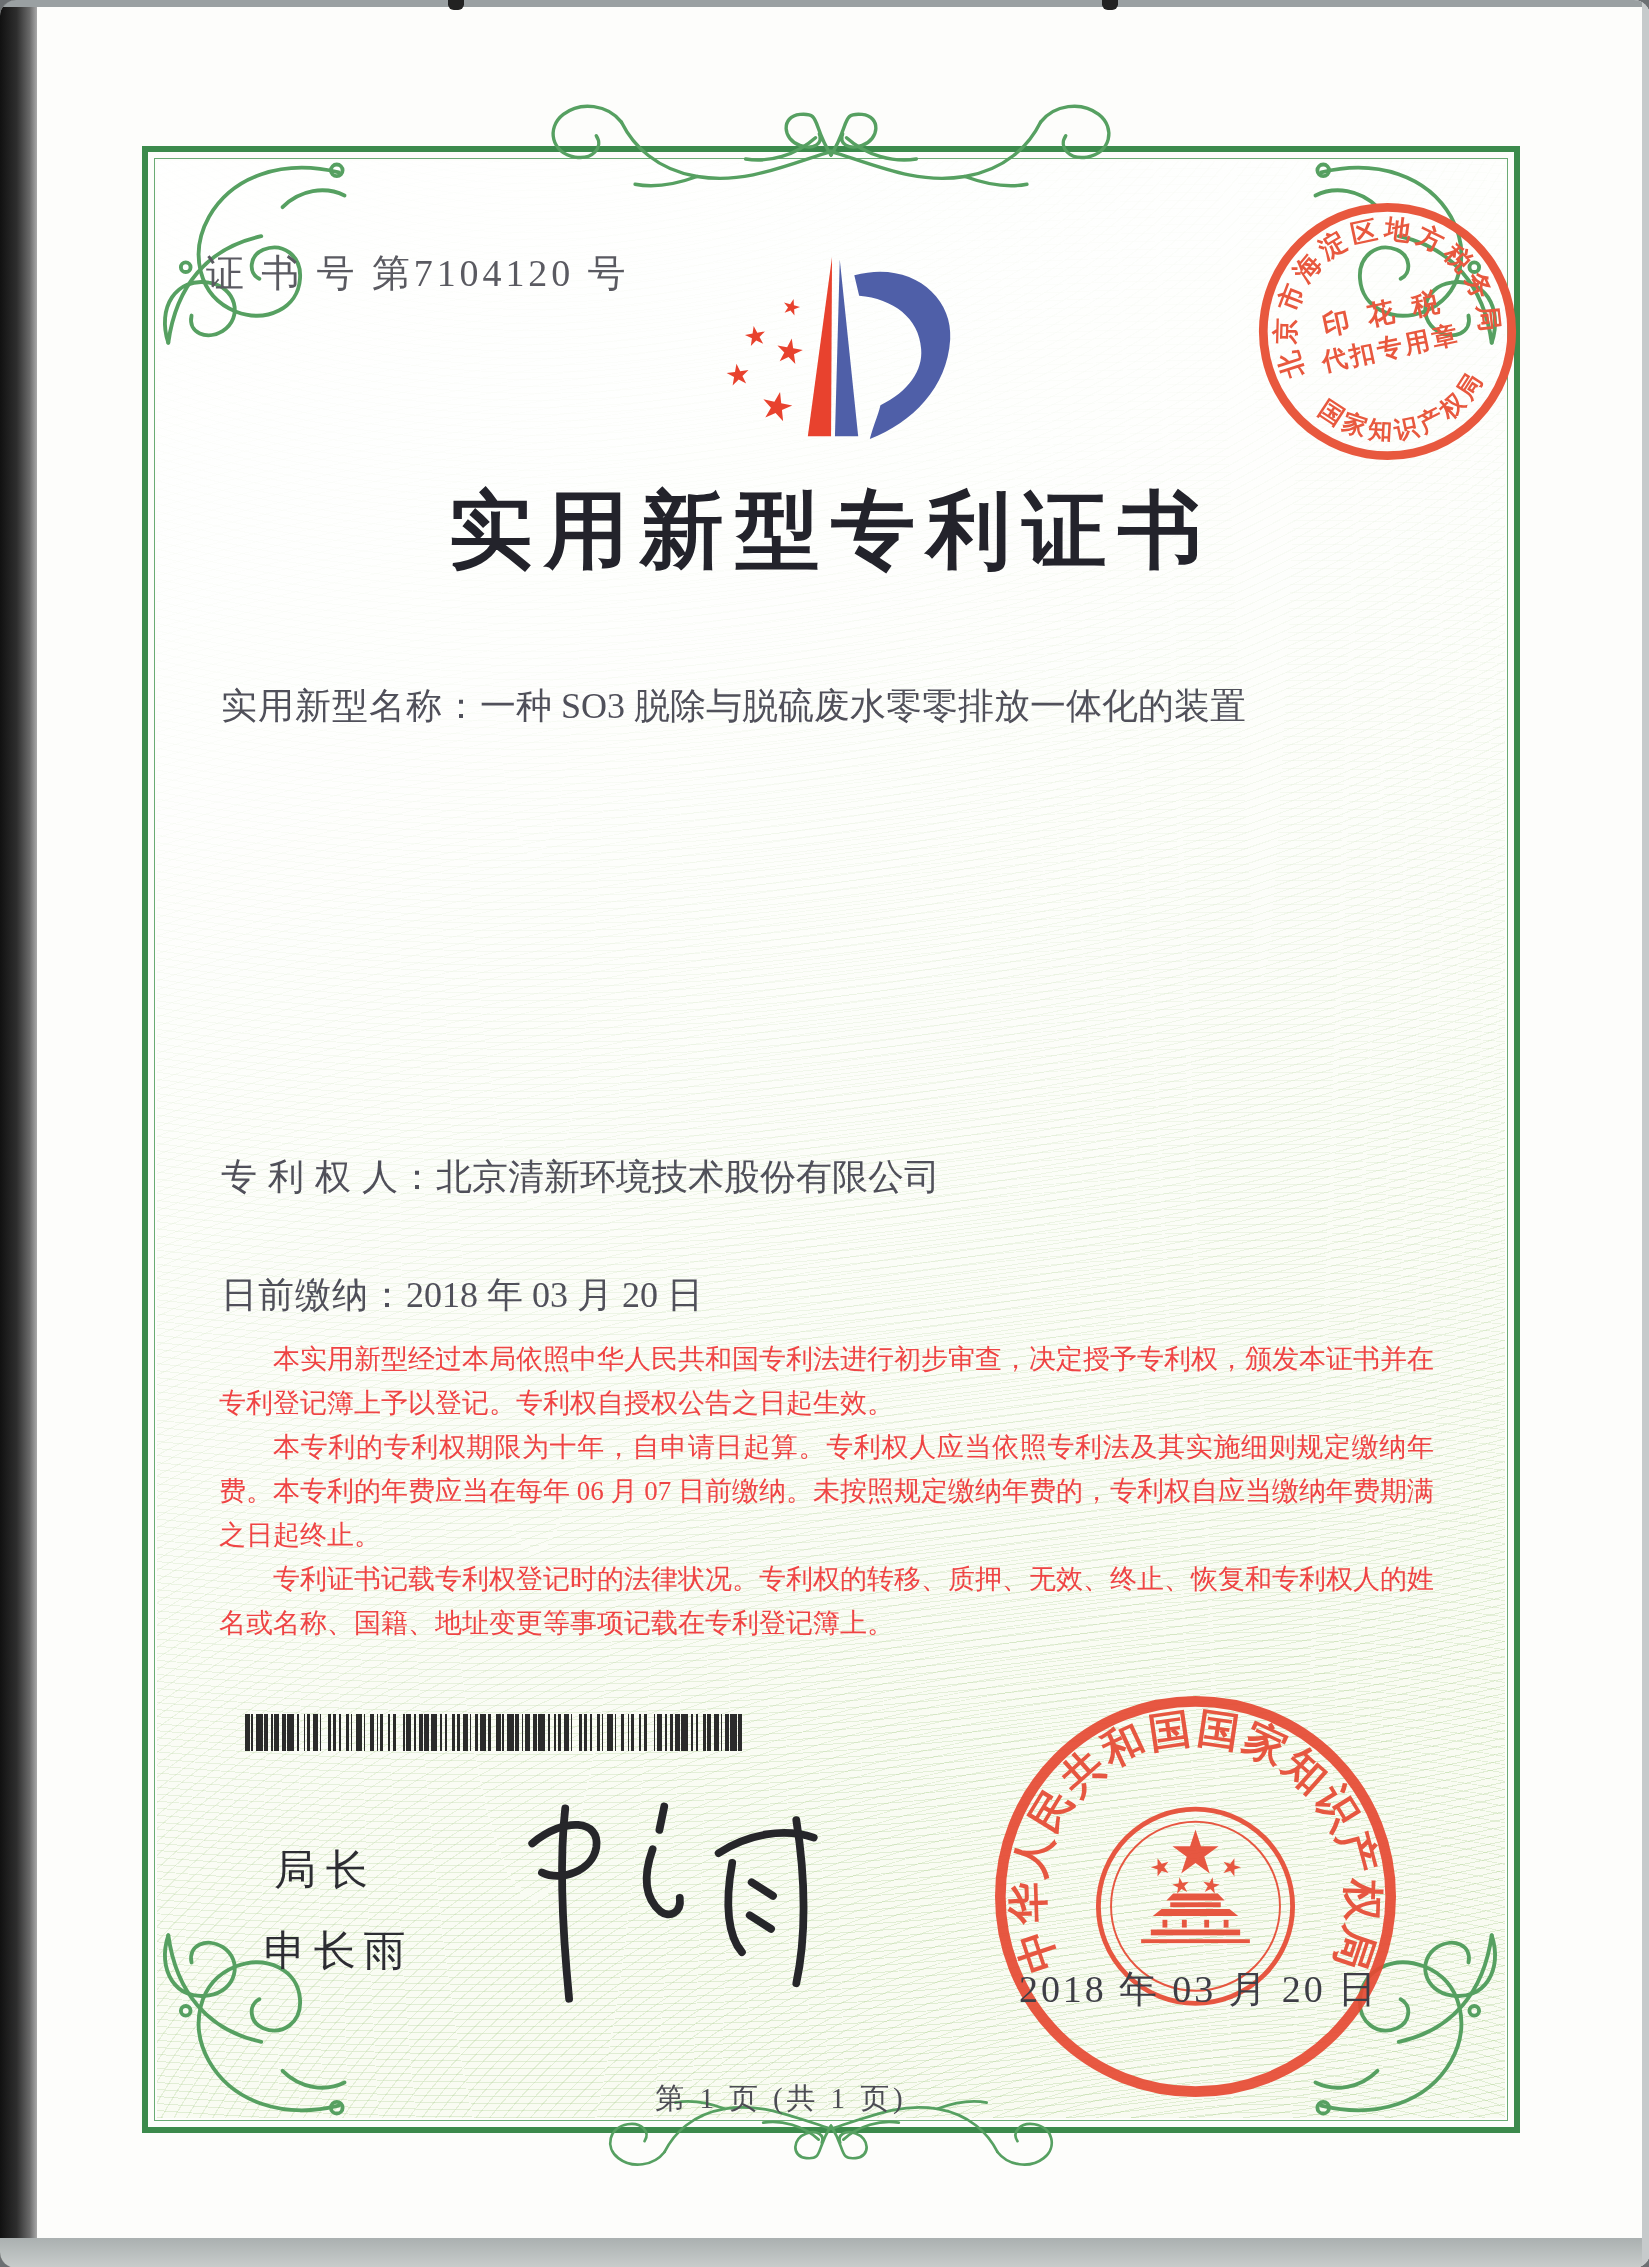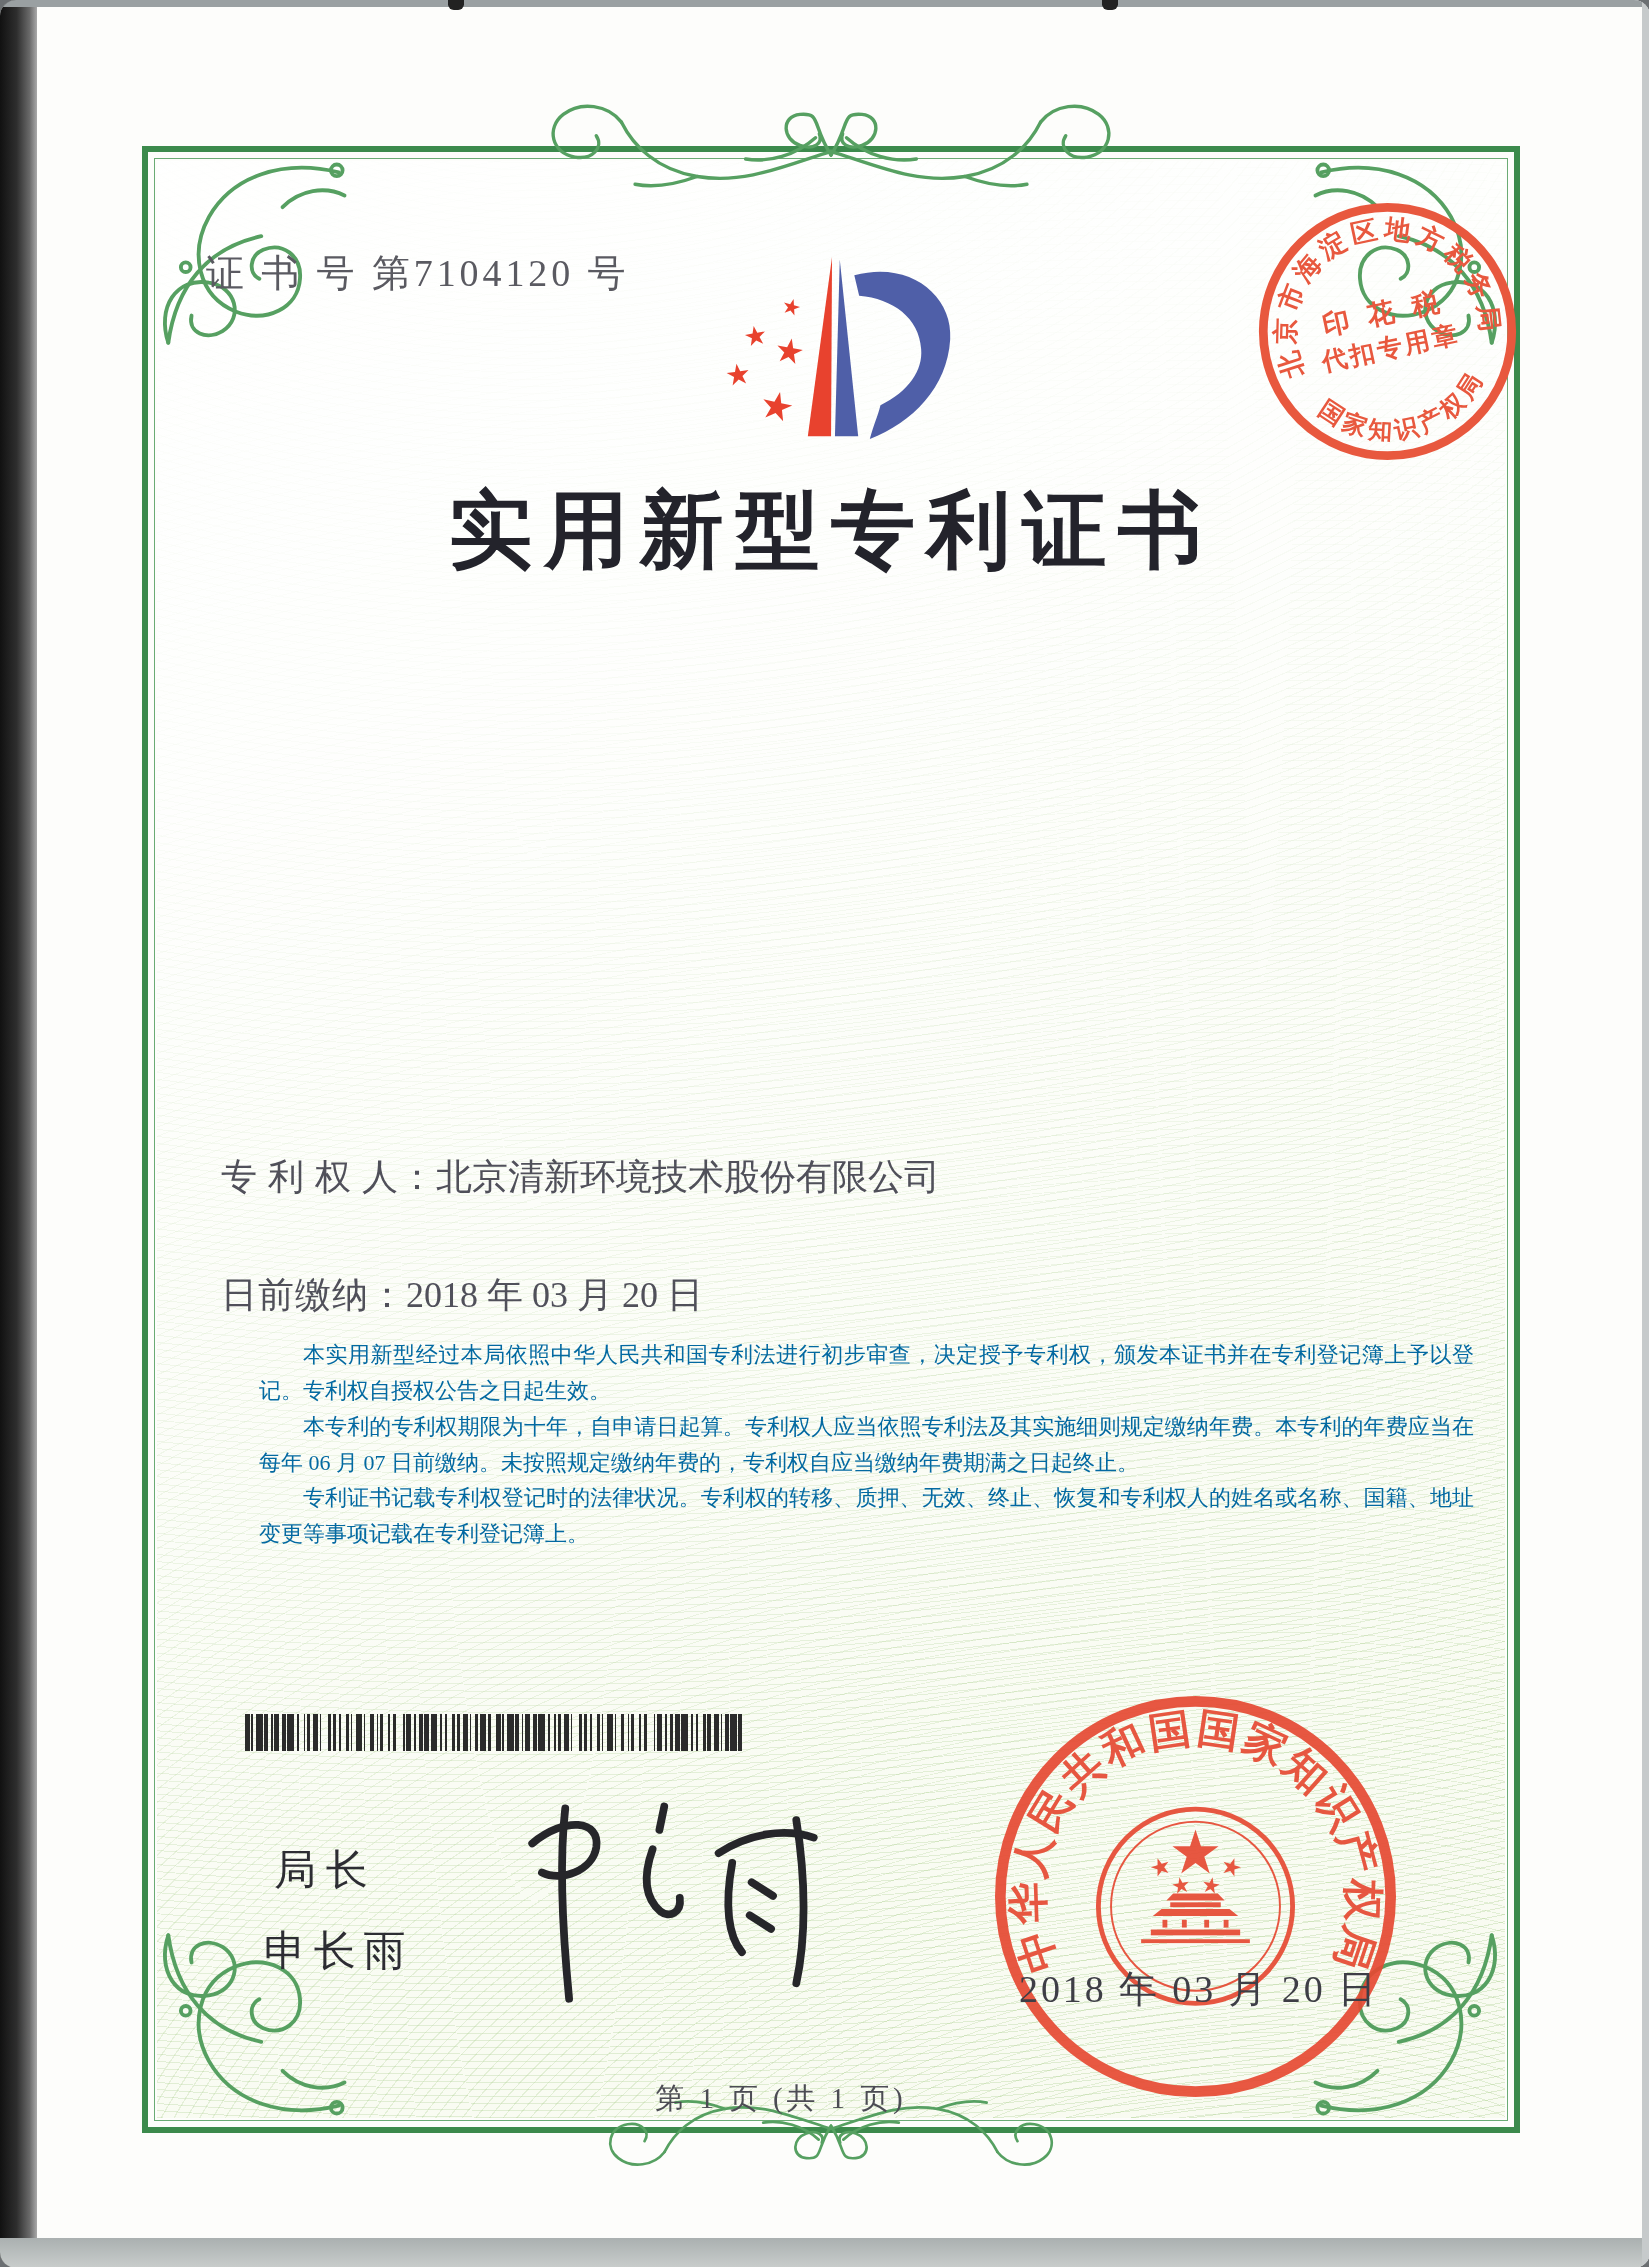--- a/index.html
+++ b/index.html
@@ -41,21 +41,21 @@
   .cert-number { position:absolute; left:206px; top:248px; font-size:38px; color:#5a5a61; letter-spacing:3.9px; }
   .logo { position:absolute; left:668px; top:225px; width:330px; height:247px; }
   .stamp-tax { position:absolute; left:1240px; top:184px; width:295px; height:295px; }
   .title { position:absolute; left:142px; top:474px; width:1378px; text-align:center;
            font-size:84px; font-weight:bold; letter-spacing:11.6px; color:#23232b; }
   .field { position:absolute; left:221px; width:1232px; font-size:36px; color:#50505a; white-space:nowrap; }
   .field .lbl { letter-spacing:1px; }
   .f0 { top:682px; } .f1 { top:802px; } .f2 { top:918px; }
   .f3 { top:1034px; } .f4 { top:1153px; } .f5 { top:1271px; }
   .paras { position:absolute; left:219px; top:1337px; width:1215px;
-           font-size:22px; line-height:1.63; color:#0369a1; text-align:justify;margin-left:40px; }
+           font-size:27px; line-height:1.63; color:#ef4444; text-align:justify; }
   .paras p { text-indent:2em; margin:0; }
   .barcode { position:absolute; left:245px; top:1714px; width:529px; height:37px; font-size:0; white-space:nowrap; }
   .barcode i { display:inline-block; height:100%; background:#2b2b2b; }
   .officer-title { position:absolute; left:274px; top:1842px; font-size:42px; letter-spacing:9.7px;
                    color:#2d2d33; font-family:"Liberation Sans","DejaVu Sans",sans-serif; }
   .officer-name  { position:absolute; left:264px; top:1923px; font-size:42px; letter-spacing:7.8px;
                    color:#2d2d33; font-family:"Liberation Sans","DejaVu Sans",sans-serif; }
   .signature { position:absolute; left:505px; top:1791px; width:369px; height:233px; }
   .seal-main { position:absolute; left:978px; top:1679px; width:435px; height:435px; }
   .seal-date { position:absolute; left:1019px; top:1964px; font-size:38px; color:#3e3e46; letter-spacing:2.9px; }
@@ -160,20 +160,23 @@
       </text>
       <text x="152" y="142" text-anchor="middle" font-size="28" letter-spacing="6" font-weight="bold">印 花 税</text>
       <text x="152" y="178" text-anchor="middle" font-size="26" letter-spacing="3" font-weight="bold">代扣专用章</text>
     </g>
   </svg>
 
   
   <div class="title">实用新型专利证书</div>
 
   
+  <div class="field f0">
+    <span class="lbl">实用新型名称：</span><span>一种 SO3 脱除与脱硫废水零零排放一体化的装置</span>
+  </div>
   <div class="field f4">
     <span class="lbl">专 利 权 人：</span><span>北京清新环境技术股份有限公司</span>
   </div>
   <div class="field f5">
     <span class="lbl">日前缴纳：</span><span>2018 年 03 月 20 日</span>
   </div>
 
   
   <div class="paras">
     <p>本实用新型经过本局依照中华人民共和国专利法进行初步审查，决定授予专利权，颁发本证书并在专利登记簿上予以登记。专利权自授权公告之日起生效。</p>

